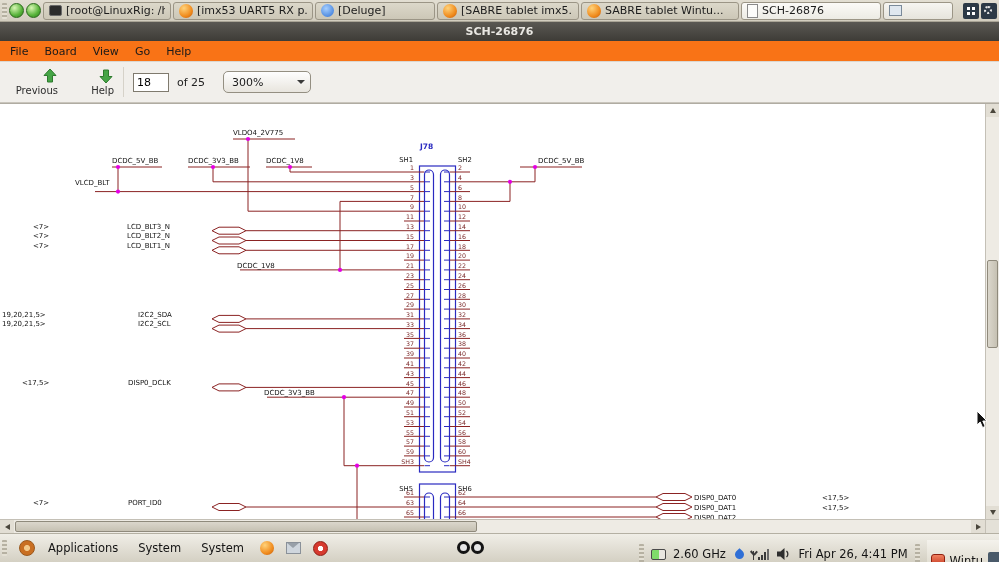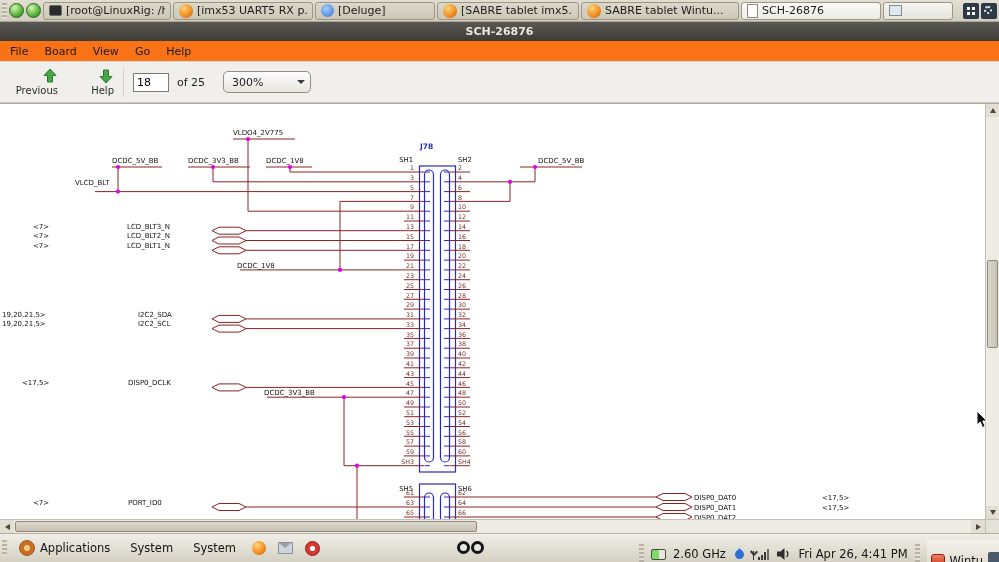--- a/index.html
+++ b/index.html
@@ -72,21 +72,21 @@
       background: linear-gradient(#dbd7cc,#c6c1b3); border: 1px solid #8f8a7c; border-radius: 2px; }
   .hstep { position: absolute; top: 0; width: 14px; height: 13px; background: #e2deD4; display: flex; align-items: center; justify-content: center; }
   .hstep.left { left: 0; } .hstep.right { right: 0; }
   .corner { position: absolute; right: 0; bottom: 0; width: 14px; height: 14px; background: #e4e1d8;
       border-left: 1px solid #c4c0b6; border-top: 1px solid #c4c0b6; }
   .cursor { position: absolute; left: 976px; top: 306px; z-index: 20; }
 
   
   .bottom-panel { position: relative; height: 29px; background: linear-gradient(#f0eee7,#d4d0c3);
       border-top: 1px solid #b4b0a3; display: flex; align-items: center; gap: 4px; padding: 0 0 0 2px; }
-  .bp-menu { display: flex; align-items: center; gap: 5px; padding: 0 8px; font-size: 11.5px; color: #141414; height: 100%; }
+  .bp-menu { display: flex; align-items: center; gap: 13px; padding: 0 8px; font-size: 11.5px; color: #141414; height: 100%; }
   .icon-distro-logo { width: 16px; height: 16px; border-radius: 50%;
       background: radial-gradient(circle at 50% 50%, #f3c98a 0 28%, #c96f22 32% 100%); border: 1px solid #9a571b; }
   .launcher { margin: 0 4px; }
   .icon-mail { width: 15px; height: 12px; background: #cfd6dd; border: 1px solid #8a9199; position: relative; }
   .icon-mail::after { content: ""; position: absolute; left: 0; top: 0;
       border-left: 6.5px solid transparent; border-right: 6.5px solid transparent; border-top: 5px solid #98a0a8; }
   .icon-help { width: 15px; height: 15px; border-radius: 50%;
       background: radial-gradient(circle, #fff 0 26%, #d63a2f 32% 100%); border: 1px solid #8e1e14; }
   .bp-center { position: absolute; left: 457px; top: 7px; display: flex; gap: 1px; }
   .lens { width: 13px; height: 13px; border-radius: 50%; border: 3.5px solid #141414; background: #e6e6e6; }

